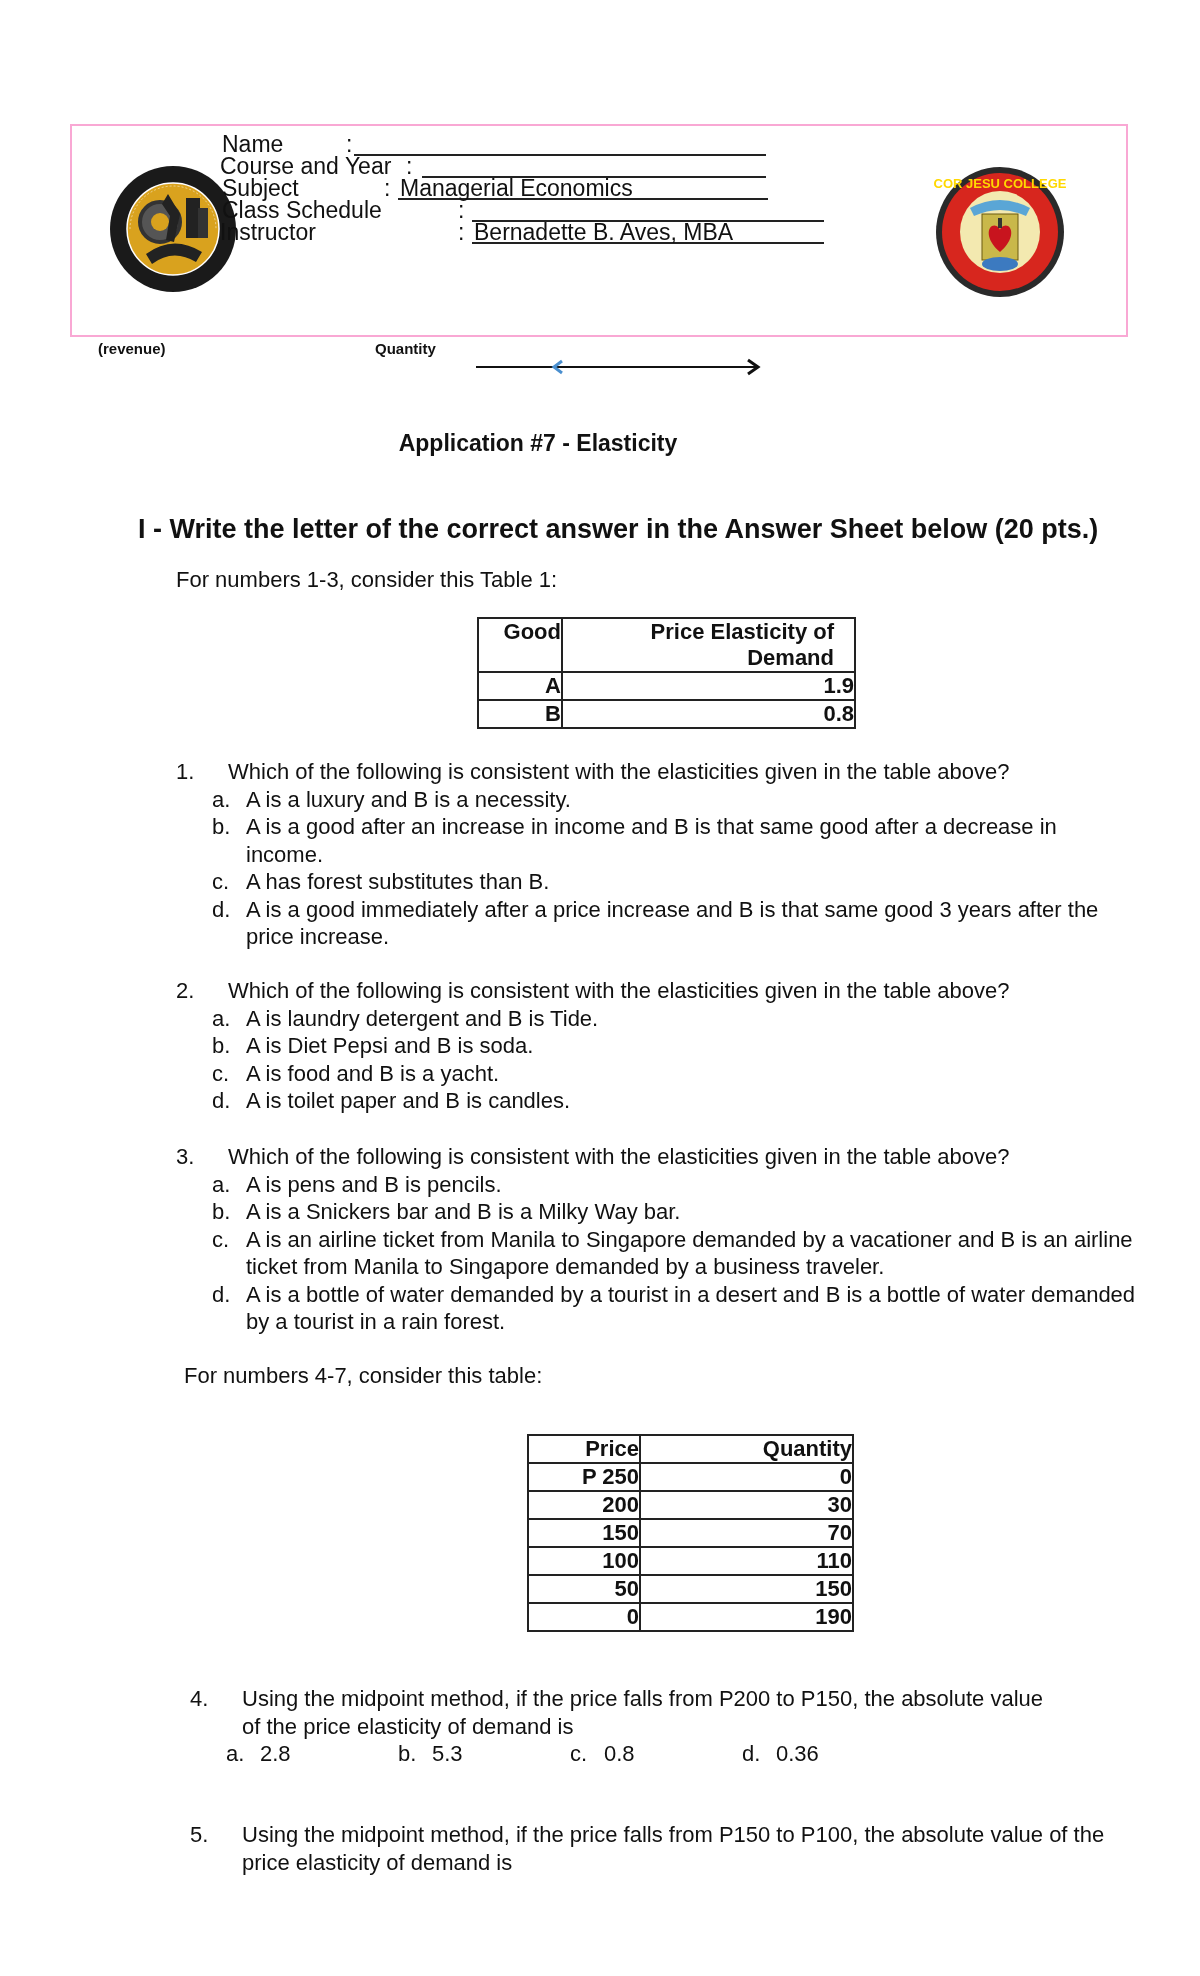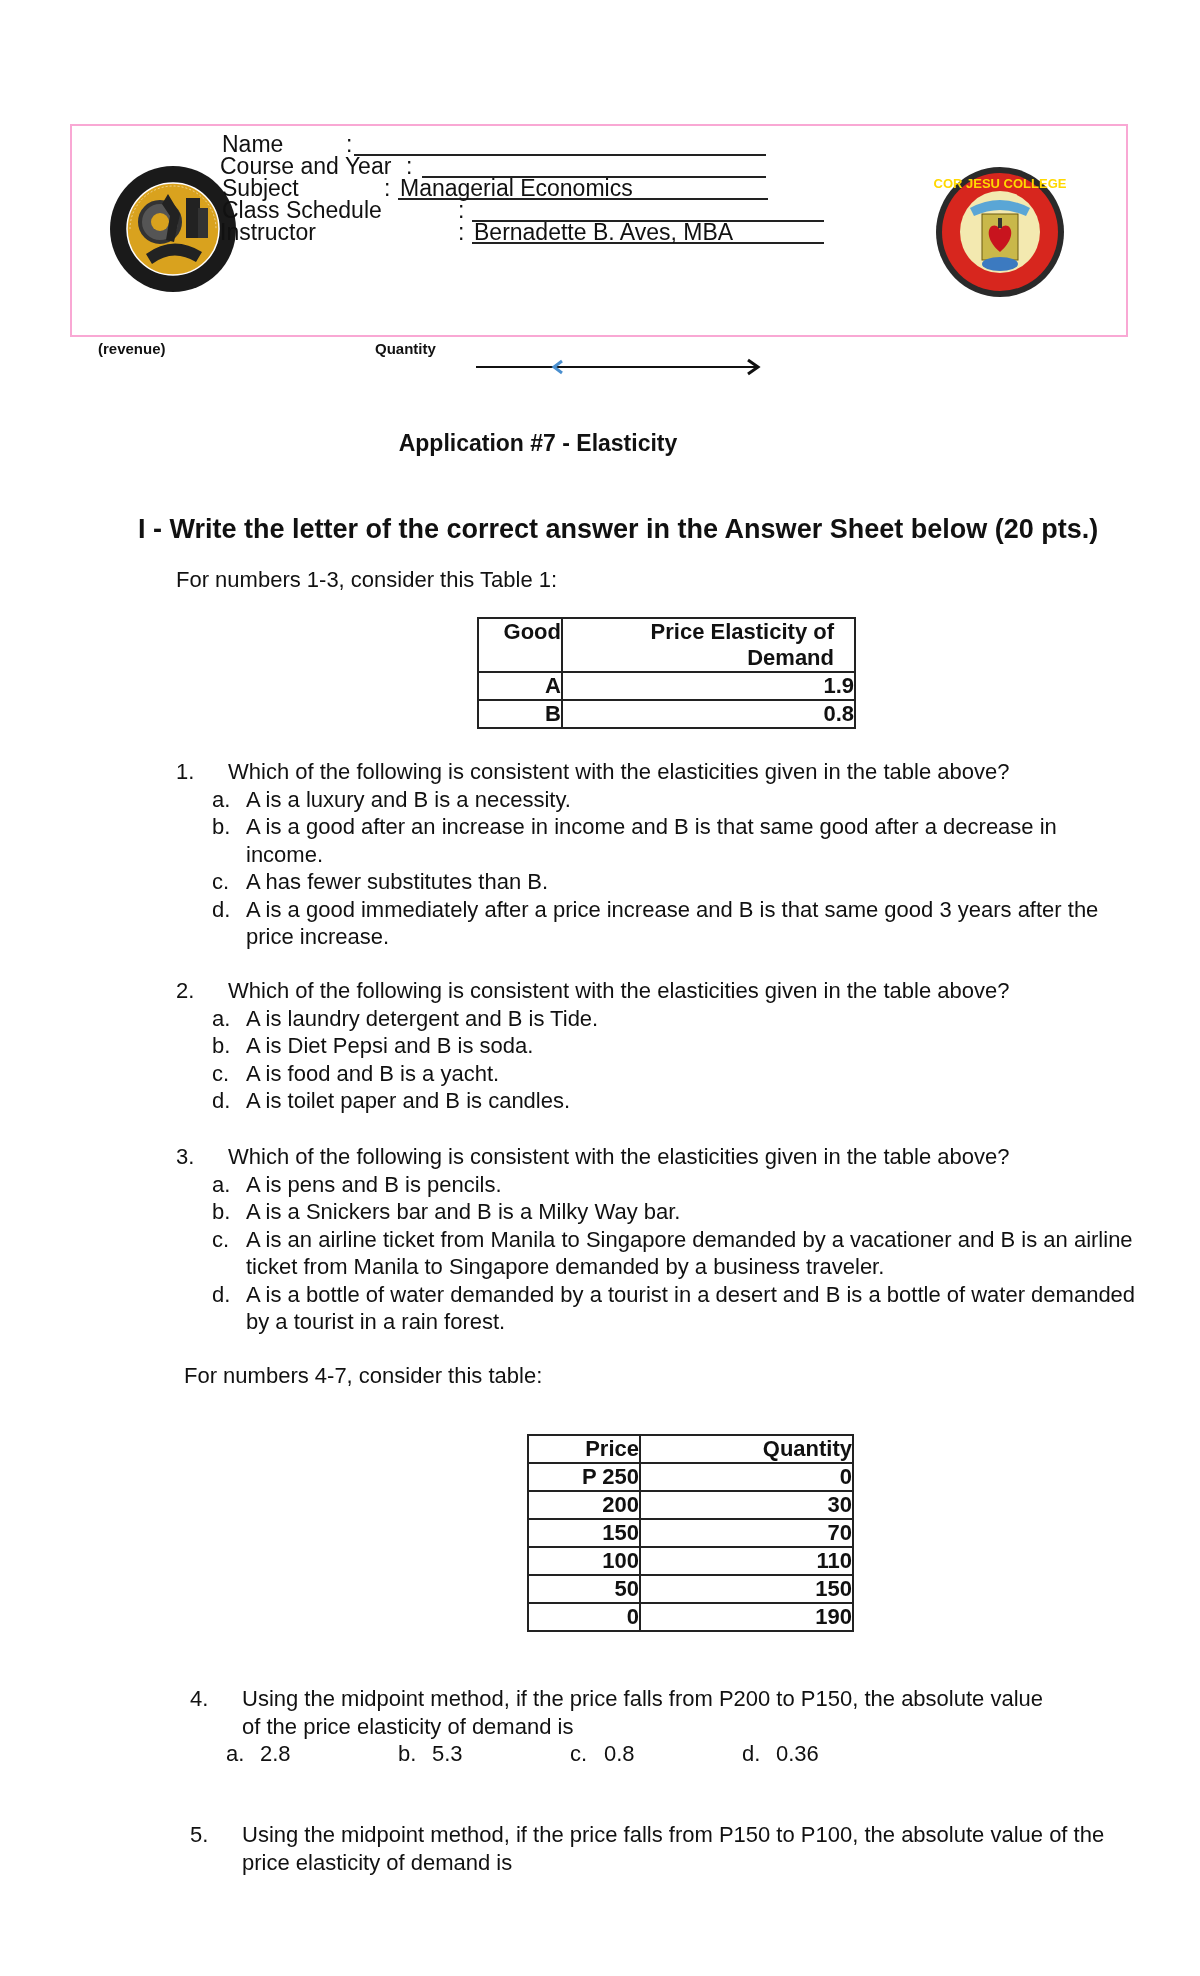--- a/index.html
+++ b/index.html
@@ -125,21 +125,21 @@
   </tr>
 </tbody>
   </table>
 
 <div class="question" style="top:758px;">
   <span class="q-num">1.</span>
   <div class="q-text">Which of the following is consistent with the elasticities given in the table above?</div>
   <div class="opts">
     <div class="opt"><span class="letter">a.</span><span>A is a luxury and B is a necessity.</span></div>
     <div class="opt"><span class="letter">b.</span><span>A is a good after an increase in income and B is that same good after a decrease in income.</span></div>
-    <div class="opt"><span class="letter">c.</span><span>A has fewer substitutes than B.</span></div>
+    <div class="opt"><span class="letter">c.</span><span>A has forest substitutes than B.</span></div>
     <div class="opt"><span class="letter">d.</span><span>A is a good immediately after a price increase and B is that same good 3 years after the price increase.</span></div>
   </div>
 </div>
 
 <div class="question" style="top:977px;">
   <span class="q-num">2.</span>
   <div class="q-text">Which of the following is consistent with the elasticities given in the table above?</div>
   <div class="opts">
     <div class="opt"><span class="letter">a.</span><span>A is laundry detergent and B is Tide.</span></div>
     <div class="opt"><span class="letter">b.</span><span>A is Diet Pepsi and B is soda.</span></div>

